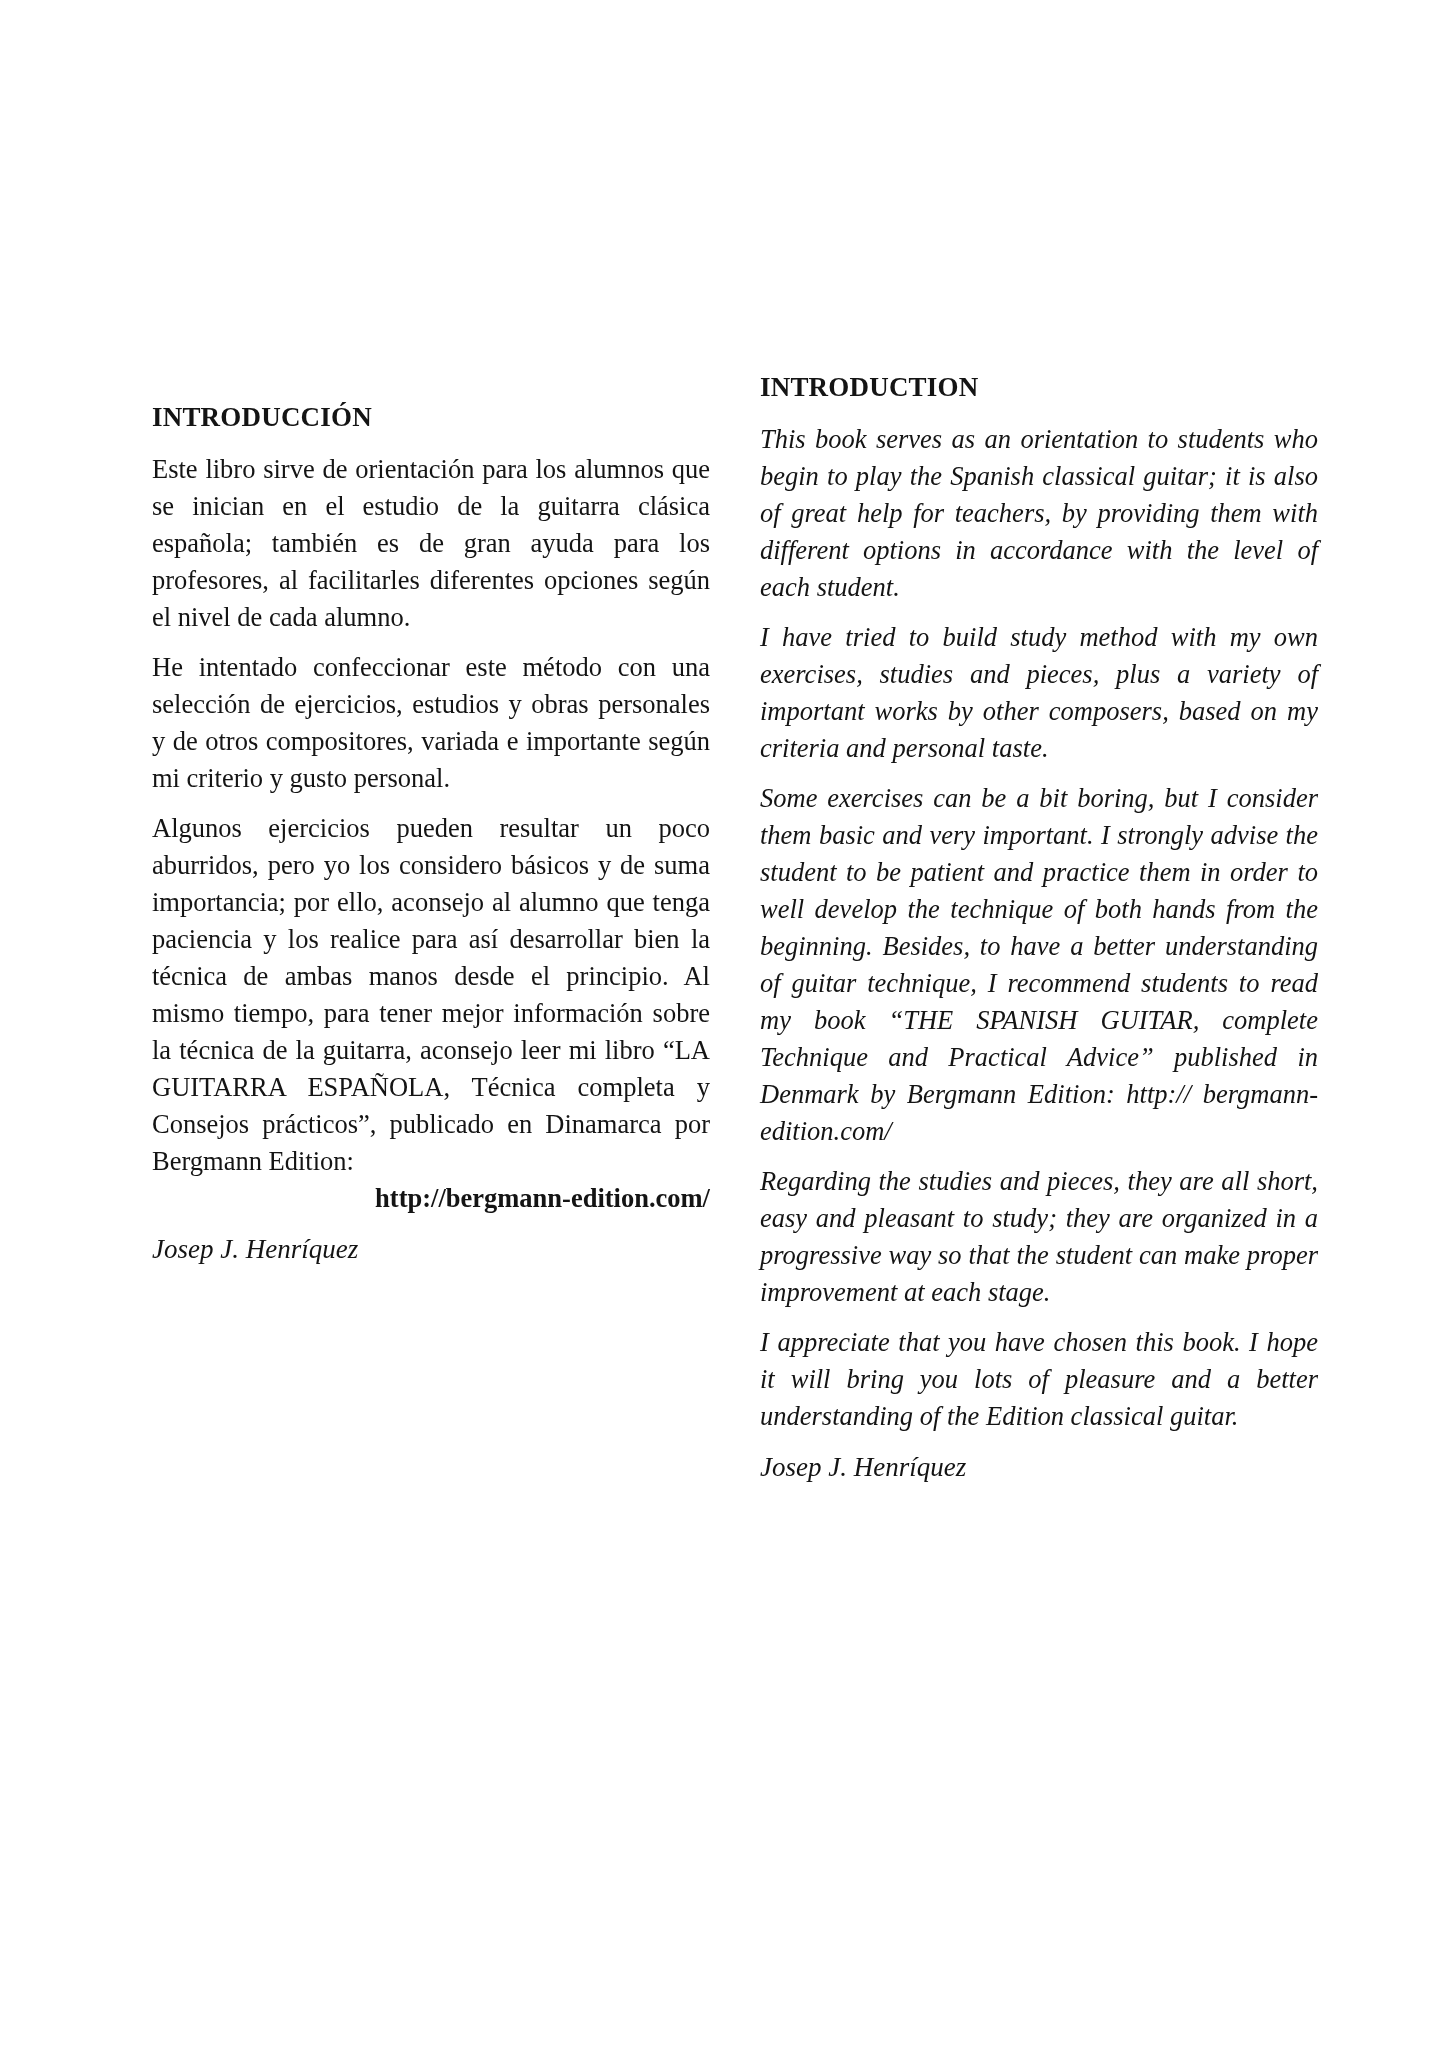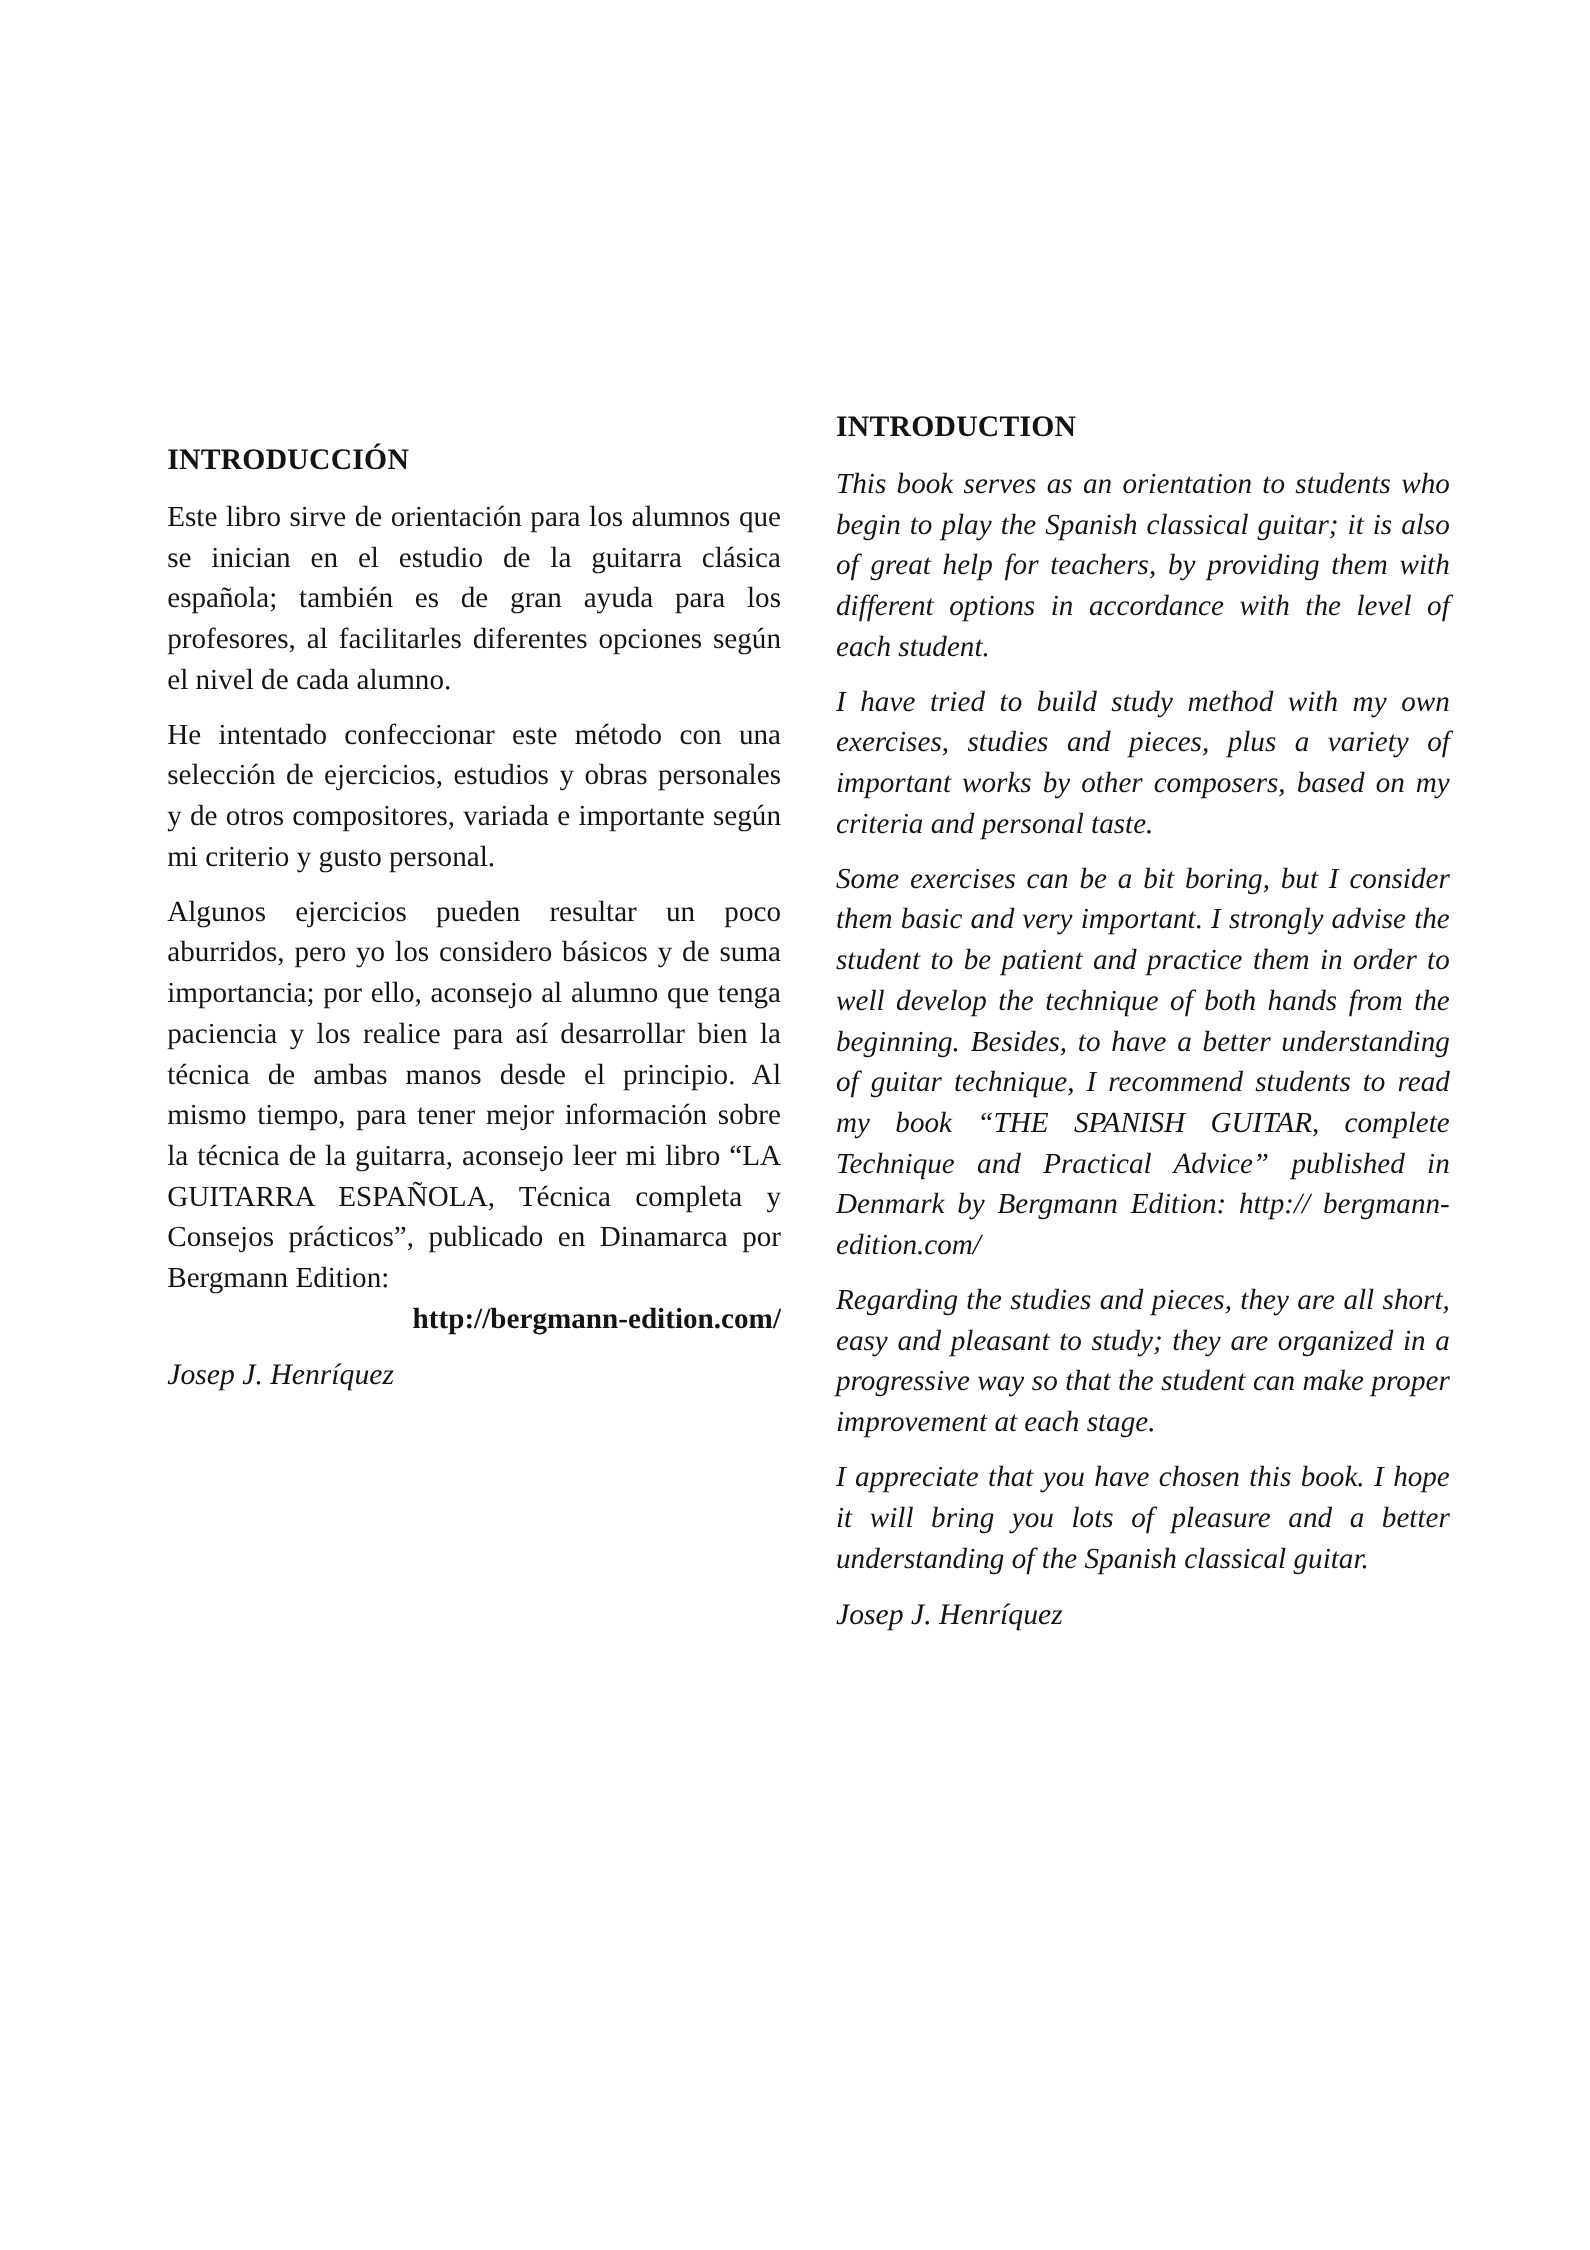--- a/index.html
+++ b/index.html
@@ -73,15 +73,15 @@
   </p>
   <p class="signature">Josep J. Henríquez</p>
 </div>
 
 <div class="column" id="col-en">
   <h2 class="heading">INTRODUCTION</h2>
   <p class="para">This book serves as an orientation to students who begin to play the Spanish classical guitar; it is also of great help for teachers, by providing them with different options in accordance with the level of each student.</p>
   <p class="para">I have tried to build study method with my own exercises, studies and pieces, plus a variety of important works by other composers, based on my criteria and personal taste.</p>
   <p class="para">Some exercises can be a bit boring, but I consider them basic and very important. I strongly advise the student to be patient and practice them in order to well develop the technique of both hands from the beginning. Besides, to have a better understanding of guitar technique, I recommend students to read my book “THE SPANISH GUITAR, complete Technique and Practical Advice” published in Denmark by Bergmann Edition: http:// bergmann-edition.com/</p>
   <p class="para">Regarding the studies and pieces, they are all short, easy and pleasant to study; they are organized in a progressive way so that the student can make proper improvement at each stage.</p>
-  <p class="para">I appreciate that you have chosen this book. I hope it will bring you lots of pleasure and a better understanding of the Spanish classical guitar.</p>
+  <p class="para">I appreciate that you have chosen this book. I hope it will bring you lots of pleasure and a better understanding of the Edition classical guitar.</p>
   <p class="signature">Josep J. Henríquez</p>
 </div>
 
 </body></html>

